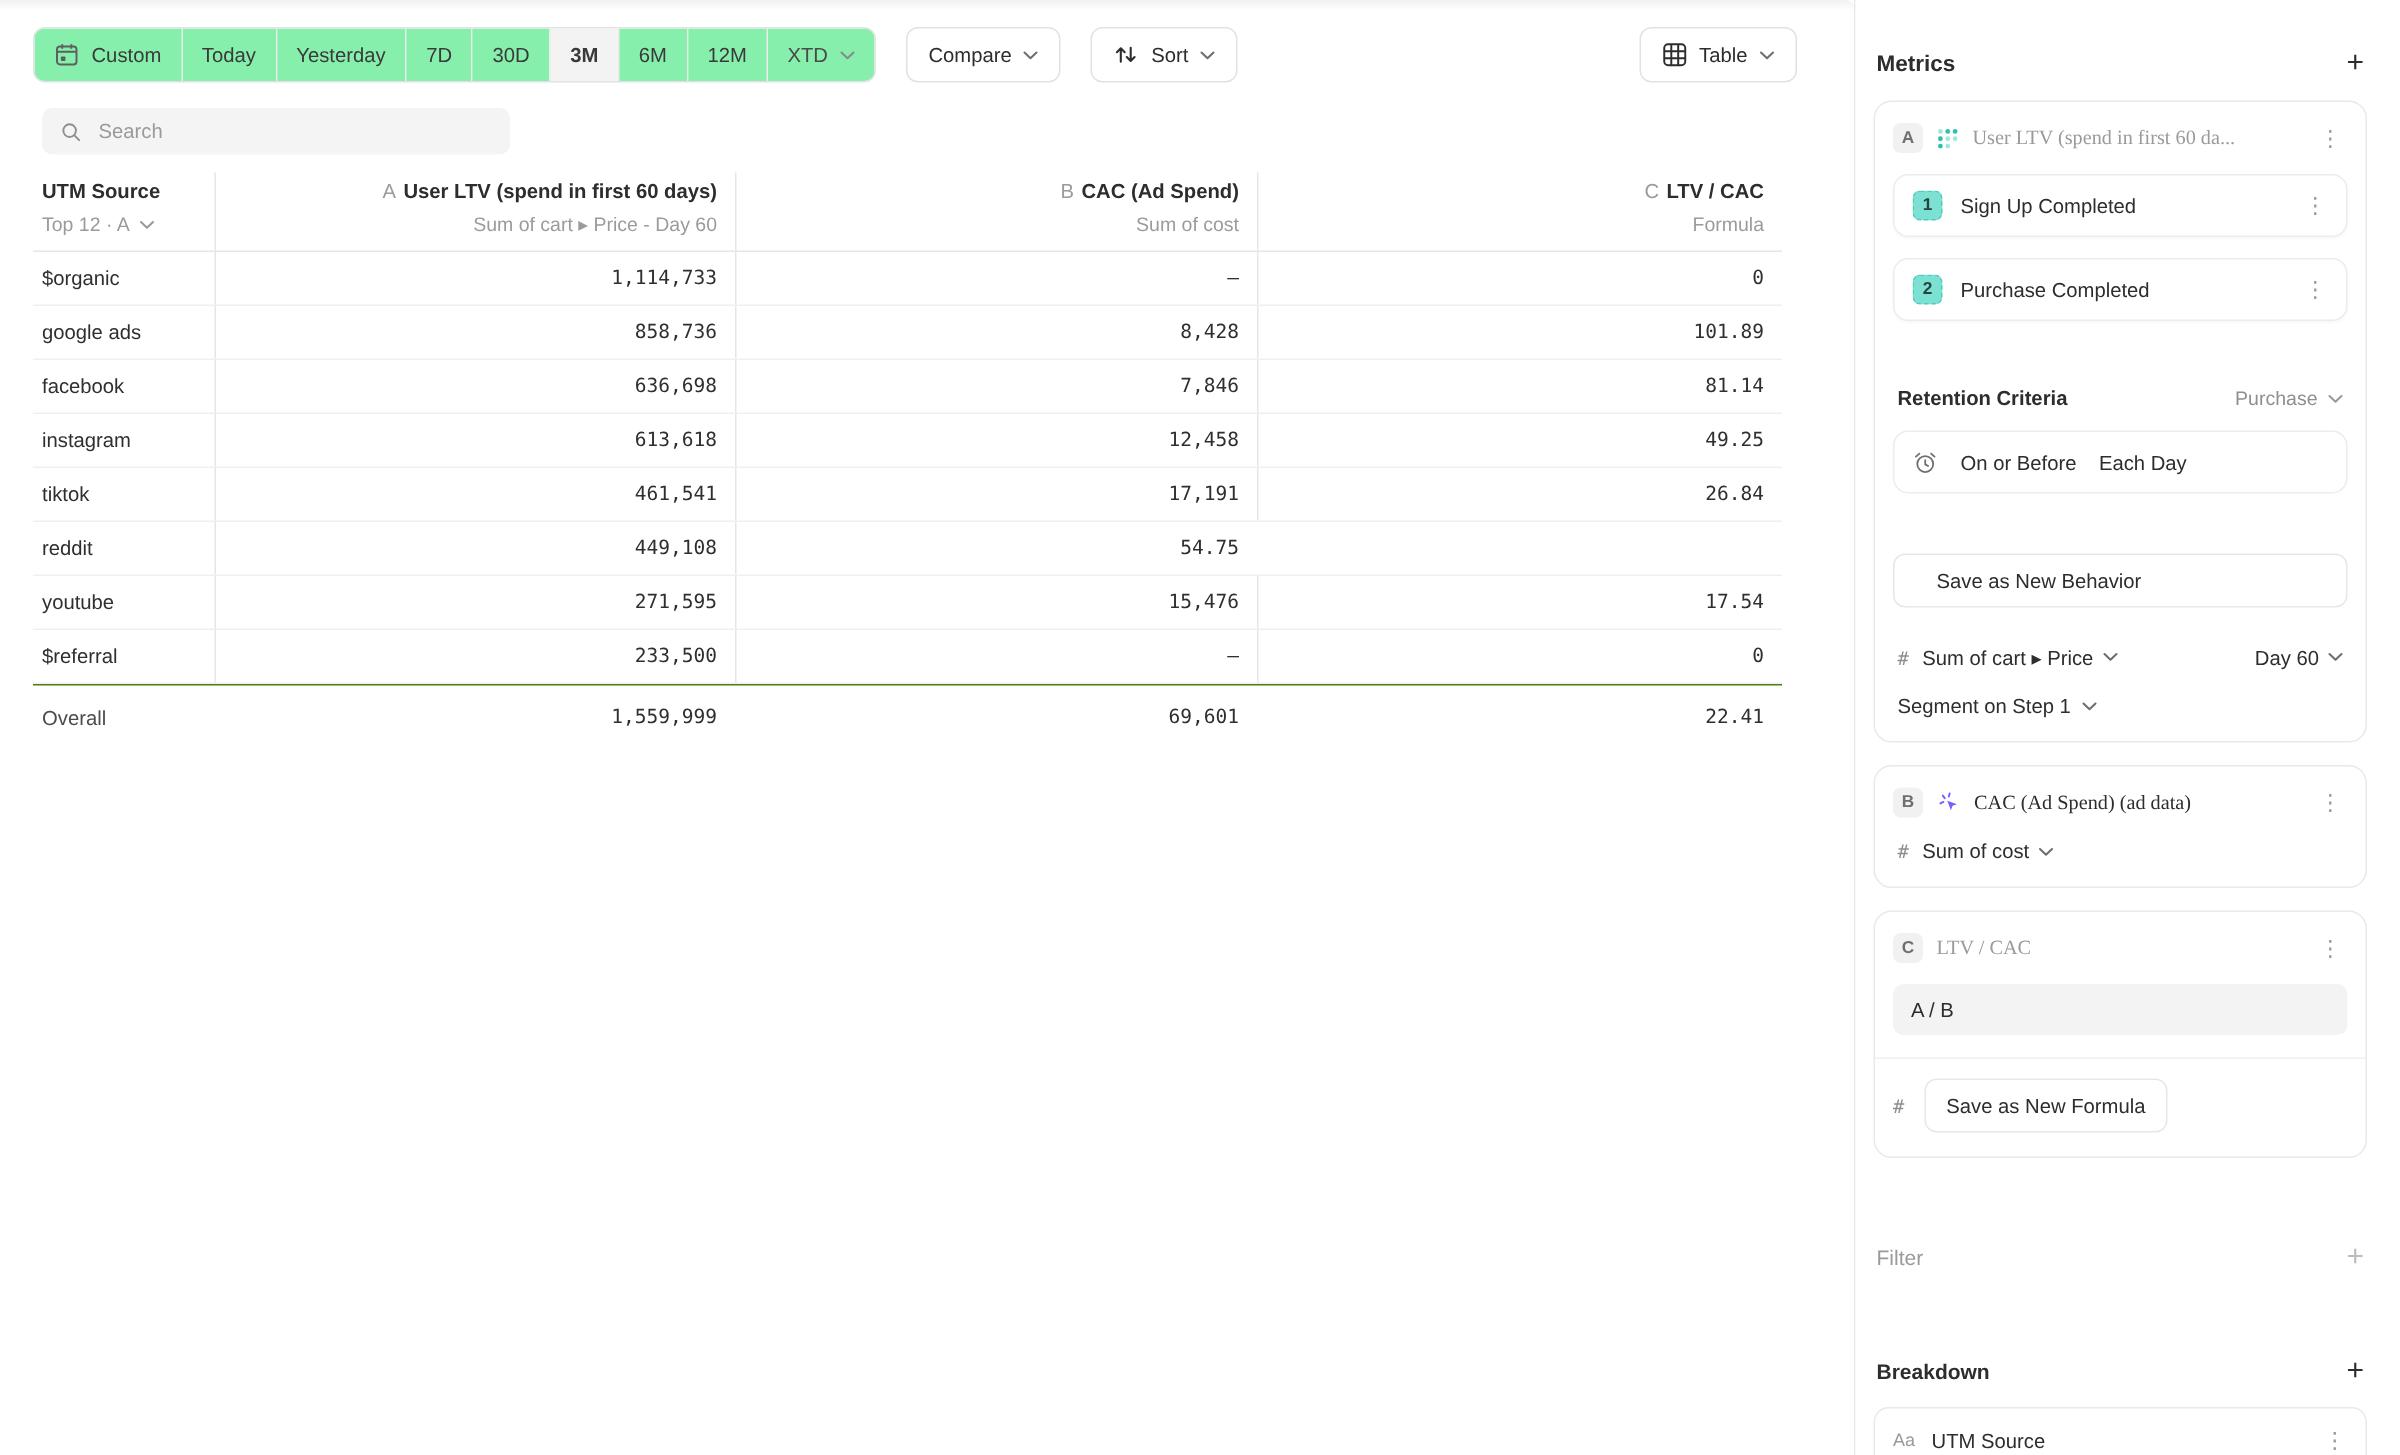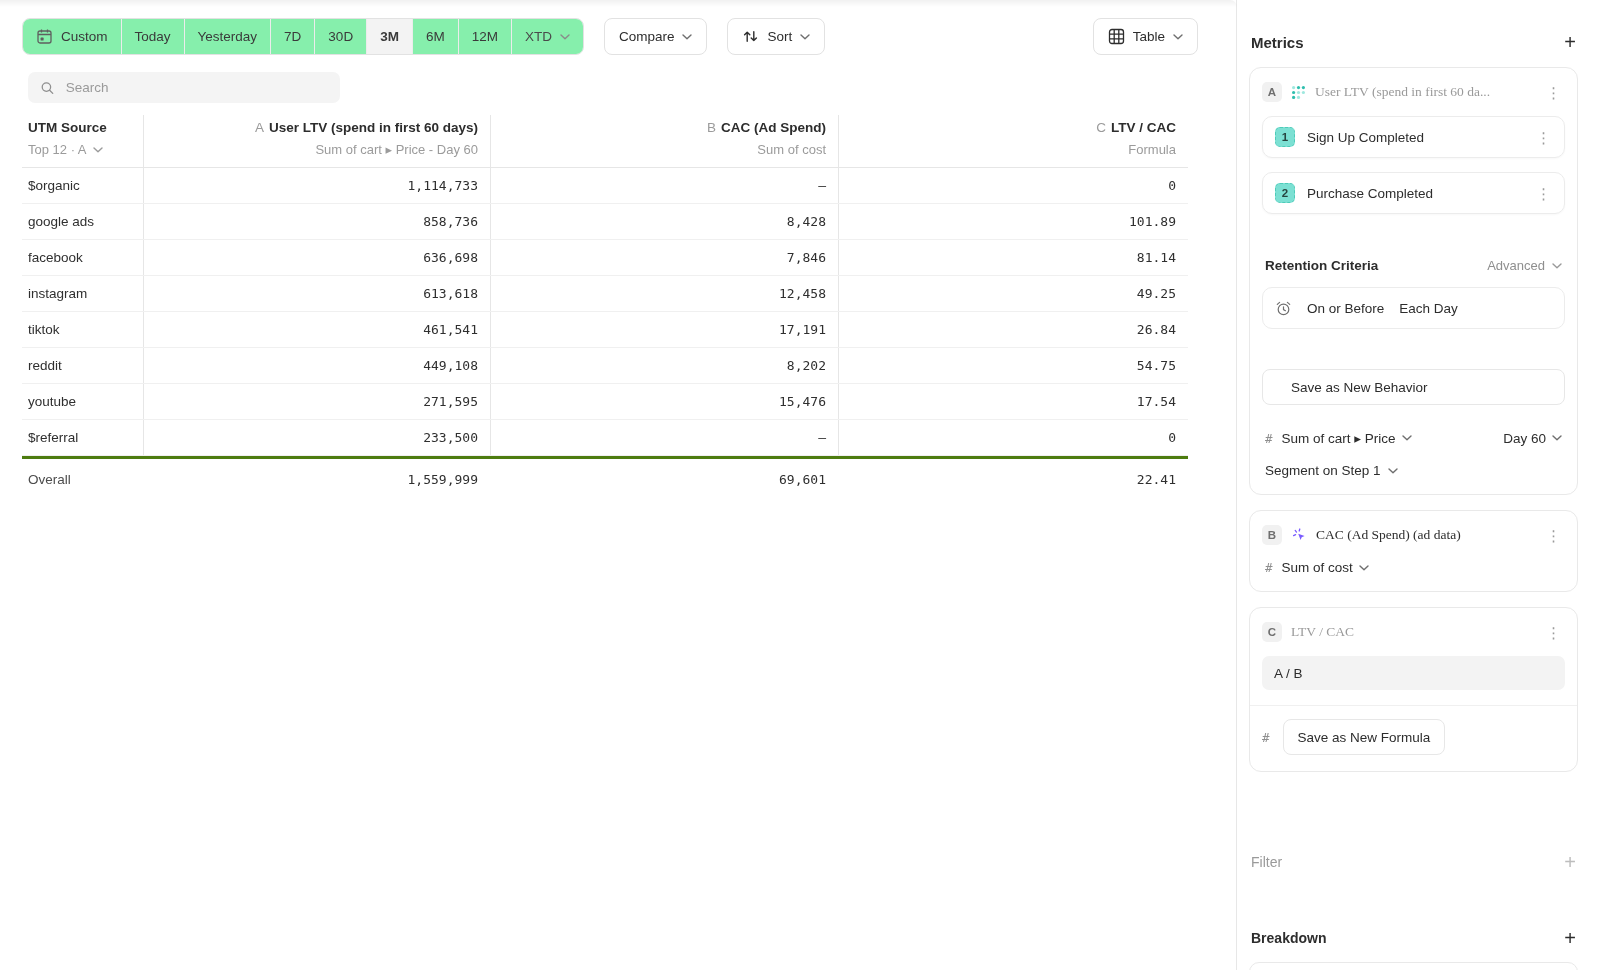--- a/index.html
+++ b/index.html
@@ -39,21 +39,21 @@
   .t-head .hcell-first { padding:5px 0 10px 6px; text-align:left; border-left:none; }
   .h-title { font-weight:700; color:#2d2d2d; }
   .letter { color:#9b9b9b; font-weight:400; margin-right:5px; }
   .sub { color:#9b9b9b; font-size:13px; margin-top:7px; font-weight:400; }
   .sub-inline { display:inline-flex; align-items:center; gap:6px; cursor:pointer; }
   .t-row { height:36px; align-items:center; border-bottom:1px solid #f0f0f0; }
   .t-row .lbl { padding-left:6px; color:#2f2f2f; }
   .num { font-family:"DejaVu Sans Mono", monospace; font-size:13px; color:#2f2f2f;
     height:100%; display:flex; align-items:center; justify-content:flex-end; padding-right:12px; }
   .t-row .num { border-left:1px solid #e6e6e6; }
-  .t-overall { height:44px; align-items:center; border-top:3px solid #4d7c0f; }
+  .t-overall { height:44px; align-items:center; border-top:1px solid #4d7c0f; }
   .t-overall .lbl { padding-left:6px; color:#4c4c4c; }
 
   
   .panel { position:absolute; left:1237px; top:0; width:363px; height:970px; padding:0 22px 0 12px; background:#fff; }
   .panel-header { display:flex; align-items:center; justify-content:space-between; margin-top:32px; padding:0 2px; }
   .panel-title { font-size:15px; font-weight:700; }
   .plus { font-size:20px; line-height:1; color:#2d2d2d; cursor:pointer; }
   .plus.muted { color:#bdbdbd; }
   .kebab { color:#9a9a9a; font-size:15px; line-height:1; cursor:pointer; padding:0 3px; letter-spacing:1px; }
   .card { border:1px solid #e9e9e9; border-radius:12px; padding:14px 12px 16px; margin-top:15px; background:#fff; }
@@ -73,21 +73,21 @@
   .behavior-btn { border:1px solid #e7e7e7; border-radius:8px; height:36px; display:flex; align-items:center; padding:0 28px; margin-top:40px; cursor:pointer; }
   .agg-row { display:flex; align-items:center; gap:9px; margin:25px 3px 0; }
   .hash { color:#8f8f8f; font-size:12.5px; font-family:"DejaVu Sans Mono", monospace; }
   .dd { display:flex; align-items:center; gap:6px; cursor:pointer; }
   .agg-right { margin-left:auto; }
   .segment-row { display:flex; align-items:center; gap:7px; margin:17px 3px 0; cursor:pointer; }
   .card-b .agg-row { margin-top:15px; }
   .formula-field { background:#f3f3f3; border-radius:7px; height:34px; display:flex; align-items:center; padding:0 12px; margin-top:14px; color:#2d2d2d; cursor:text; }
   .formula-footer { display:flex; align-items:center; gap:13px; border-top:1px solid #f0f0f0; margin:15px -12px 0; padding:13px 12px 0; }
   .save-formula-btn { border:1px solid #e7e7e7; border-radius:8px; height:36px; display:flex; align-items:center; padding:0 14px; cursor:pointer; }
-  .section-row { display:flex; align-items:center; justify-content:space-between; margin-top:80px; padding:0 2px; }
+  .section-row { display:flex; align-items:center; justify-content:space-between; margin-top:56px; padding:0 2px; }
   .section-title { font-size:14px; font-weight:700; }
   .section-title.mutedlbl { color:#9a9a9a; font-weight:400; }
   .section-row.breakdown { margin-top:56px; }
   .breakdown-card { display:flex; align-items:center; gap:11px; border:1px solid #e9e9e9; border-radius:10px; height:44px; padding:0 9px 0 12px; margin-top:14px; cursor:pointer; }
   .aa { color:#9a9a9a; font-size:12px; flex:none; }
   .bd-label { flex:1; color:#2d2d2d; }
 </style>
 </head>
 <body>
 
@@ -224,21 +224,20 @@
     </div>
     <div class="t-row grid4">
       <div class="lbl">tiktok</div>
       <div class="num">461,541</div>
       <div class="num">17,191</div>
       <div class="num">26.84</div>
     </div>
     <div class="t-row grid4">
       <div class="lbl">reddit</div>
       <div class="num">449,108</div>
-      <div class="num">8,202</div>
       <div class="num">54.75</div>
     </div>
     <div class="t-row grid4">
       <div class="lbl">youtube</div>
       <div class="num">271,595</div>
       <div class="num">15,476</div>
       <div class="num">17.54</div>
     </div>
     <div class="t-row grid4">
       <div class="lbl">$referral</div>
@@ -286,21 +285,21 @@
     </div>
     <div class="step">
       <span class="chip teal">2</span>
       <span class="step-label">Purchase Completed</span>
       <span class="kebab">⋮</span>
     </div>
 
     <div class="rc-row">
       <span class="rc-title">Retention Criteria</span>
       <span class="advanced">
-        <span>Advanced</span>
+        <span>Purchase</span>
         <svg class="chev" width="10" height="6" viewBox="0 0 10 6" fill="none" stroke="#9a9a9a" stroke-width="1.4" stroke-linecap="round" stroke-linejoin="round">
             <path d="M1 1l4 3.8L9 1"></path>
           </svg>
       </span>
     </div>
 
     <div class="criteria">
       <svg width="17" height="17" viewBox="0 0 17 17" fill="none" stroke="#6f6f6f" stroke-width="1.2" stroke-linecap="round">
         <circle cx="8.5" cy="9.4" r="5.3"></circle>
         <path d="M8.5 6.8v2.8l1.9 1.1"></path>

